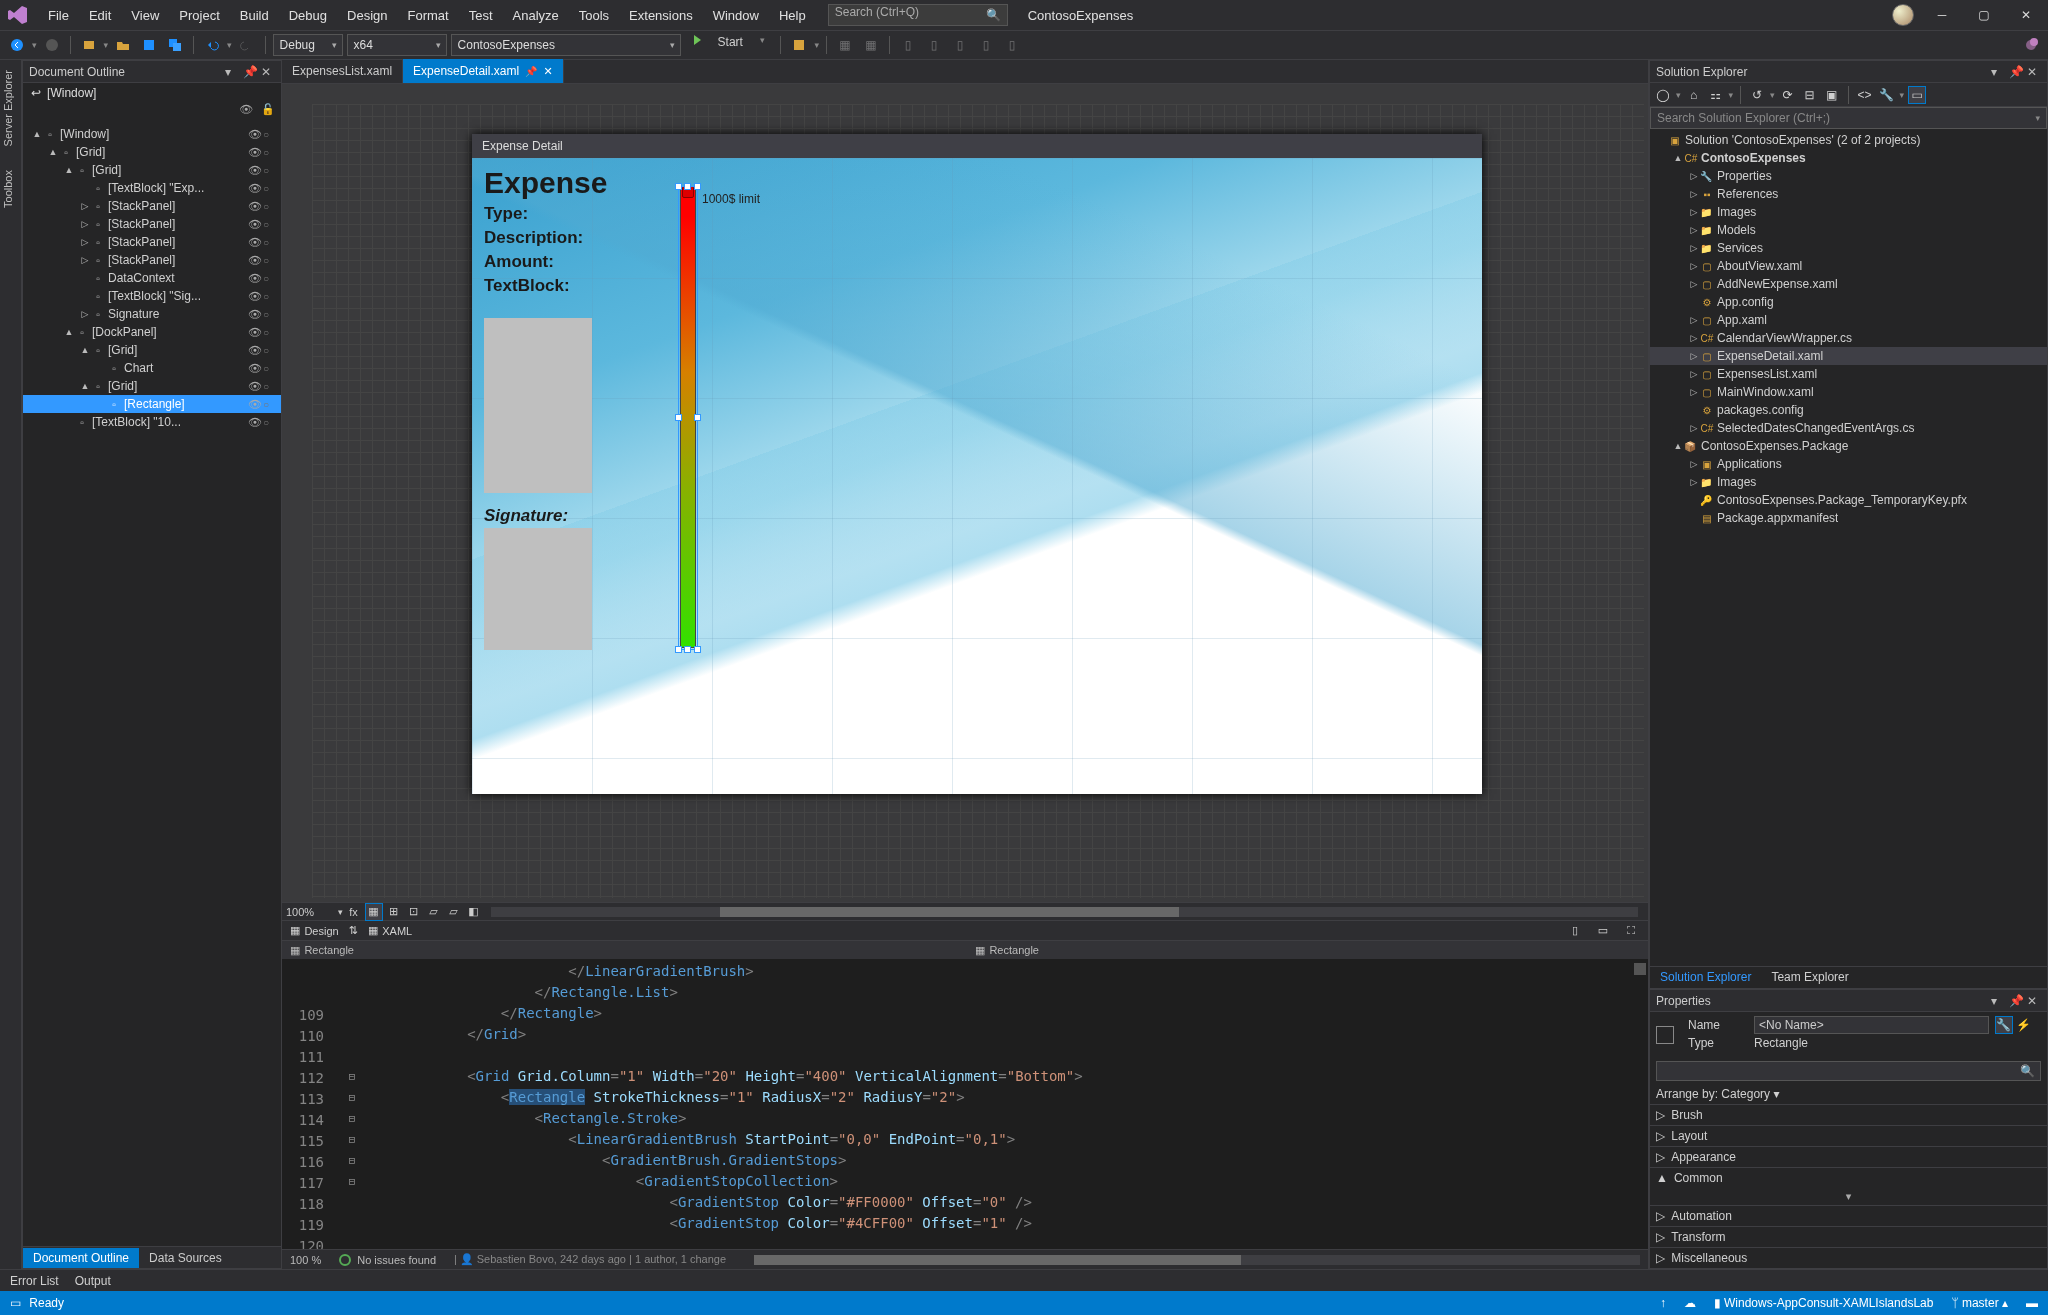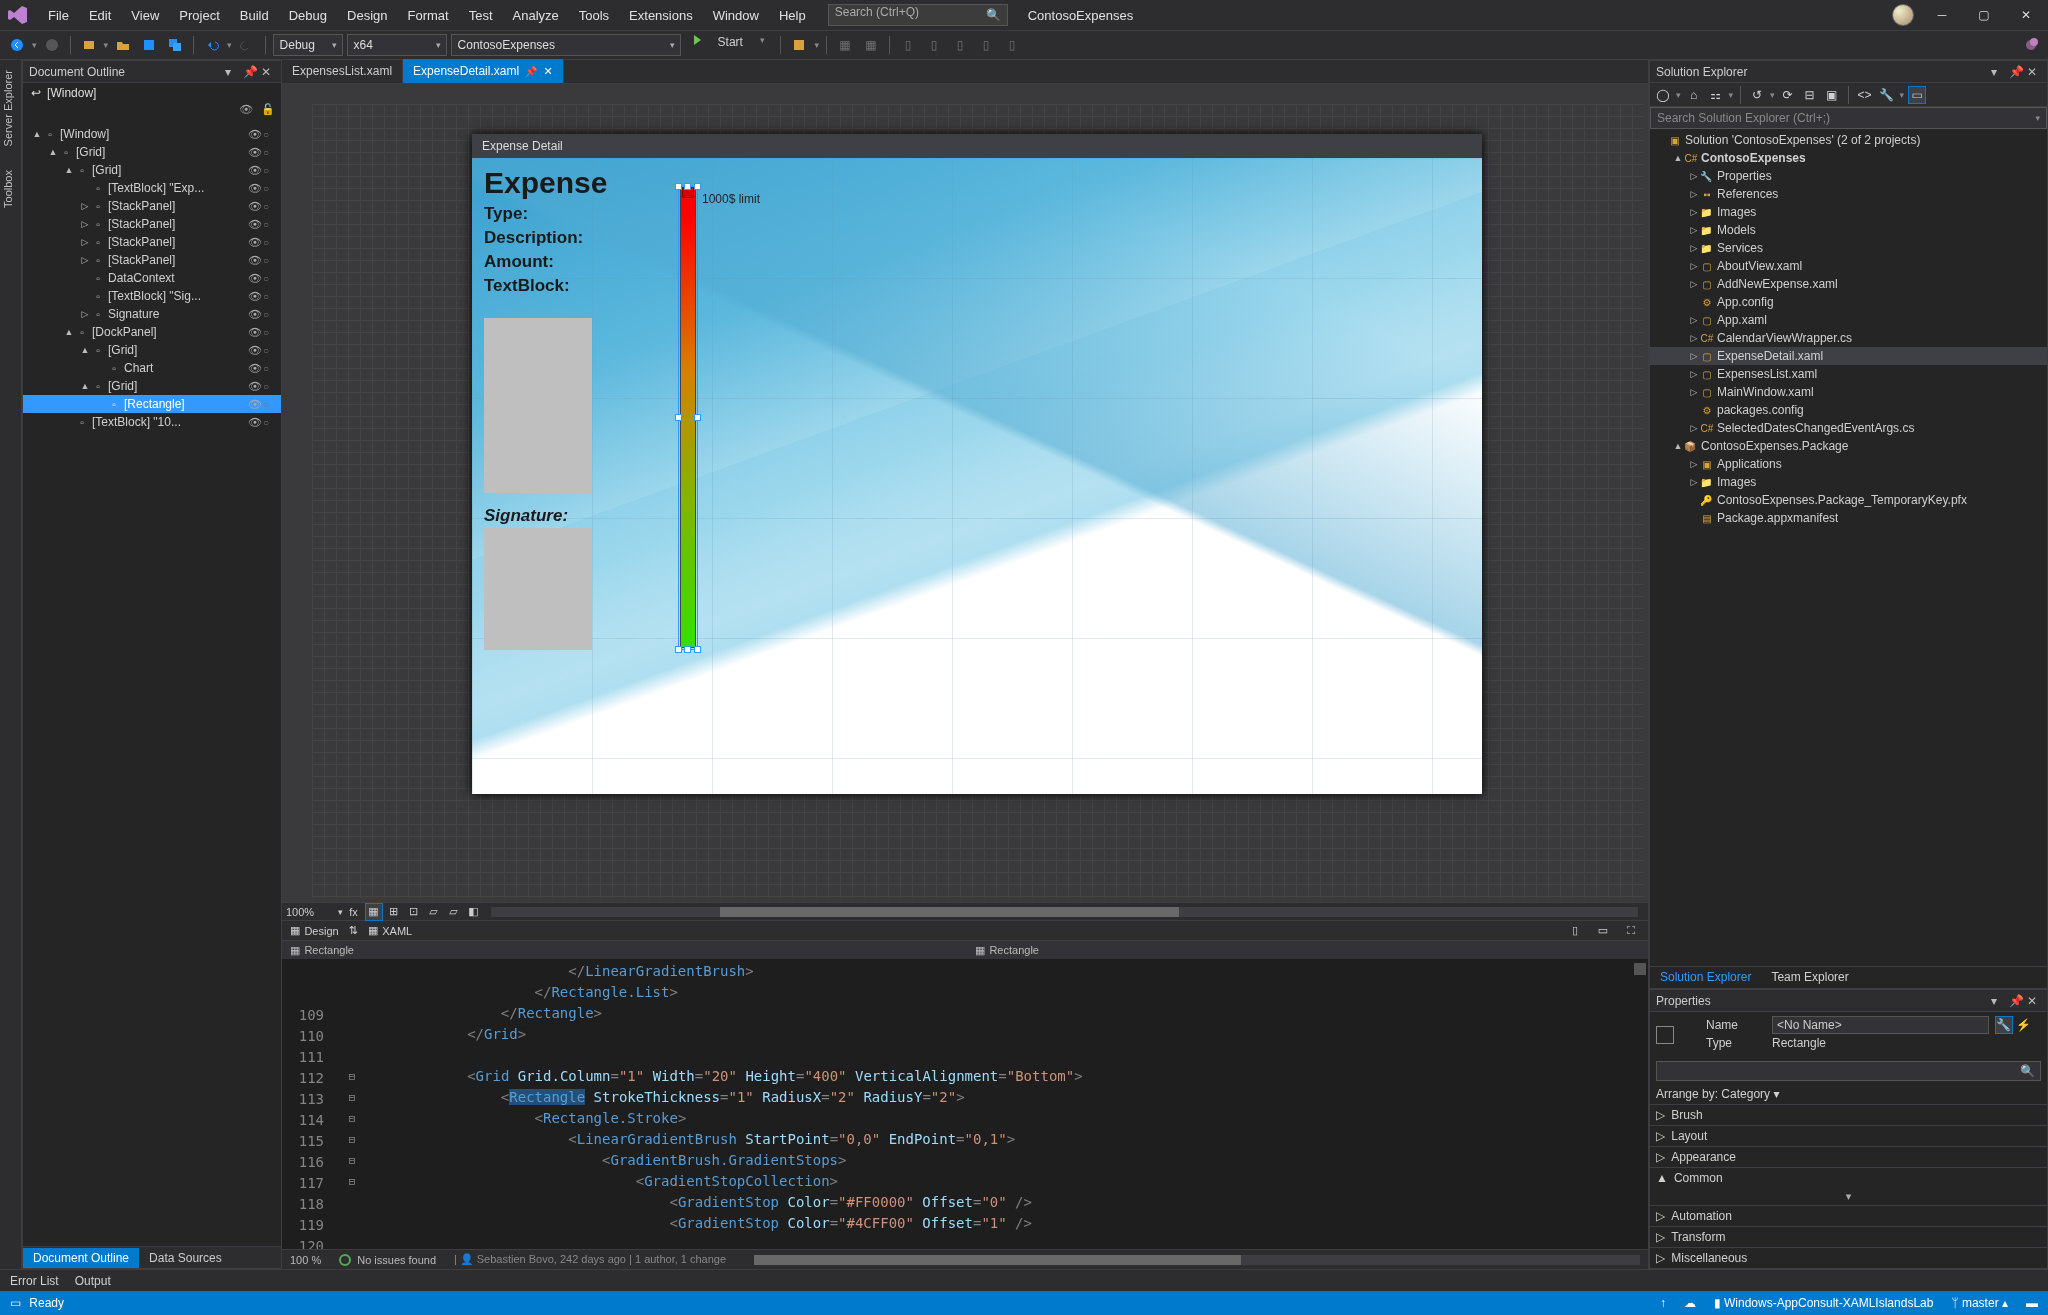--- a/index.html
+++ b/index.html
@@ -100,21 +100,21 @@
   .sol-tree { flex:1; overflow:auto; font-size:12px; padding:2px 0;}
   .sol-row { display:flex; align-items:center; height:18px; padding-right:4px;}
   .sol-row.sel { background:#3f3f46;}
   .sol-row .lbl { white-space:nowrap; overflow:hidden; text-overflow:ellipsis;}
   .sol-row.bold .lbl { font-weight:600; }
   .lower-tabs { height:22px; background:#252526; display:flex; border-top:1px solid #3e3e42; font-size:12px;}
   .lower-tabs .lt { padding:3px 10px;}
   .lower-tabs .lt.active { color:#3399ff;}
   
   .props-panel { border-top:1px solid #3e3e42; display:flex; flex-direction:column;}
-  .prop-head { display:flex; align-items:center; padding:4px 6px; gap:26px;}
+  .prop-head { display:flex; align-items:center; padding:4px 6px; gap:8px;}
   .prop-head .sq { width:18px;height:18px; border:1px solid #888;}
   .prop-fields { display:grid; grid-template-columns:60px 1fr 40px; gap:2px 6px; padding:0 6px 4px; font-size:12px; align-items:center;}
   .prop-fields input { background:#333337; border:1px solid #555; color:#ccc; height:18px; padding:0 4px; font-size:12px; width:100%;}
   .prop-search { padding:3px 6px;}
   .prop-search input{ width:100%; height:20px; background:#333337; border:1px solid #555; padding:0 22px 0 6px; color:#ccc;}
   .arrange { padding:3px 6px; font-size:12px;}
   .cat { border-top:1px solid #3e3e42;}
   .cat-head { display:flex; align-items:center; padding:3px 6px; font-size:12px; gap:6px;}
   .cat-body { padding:2px 6px 4px 20px; display:grid; grid-template-columns:110px 1fr 20px; gap:3px 4px; font-size:12px; align-items:center;}
   .dropdown { height:18px; background:#333337; border:1px solid #555; position:relative;}

